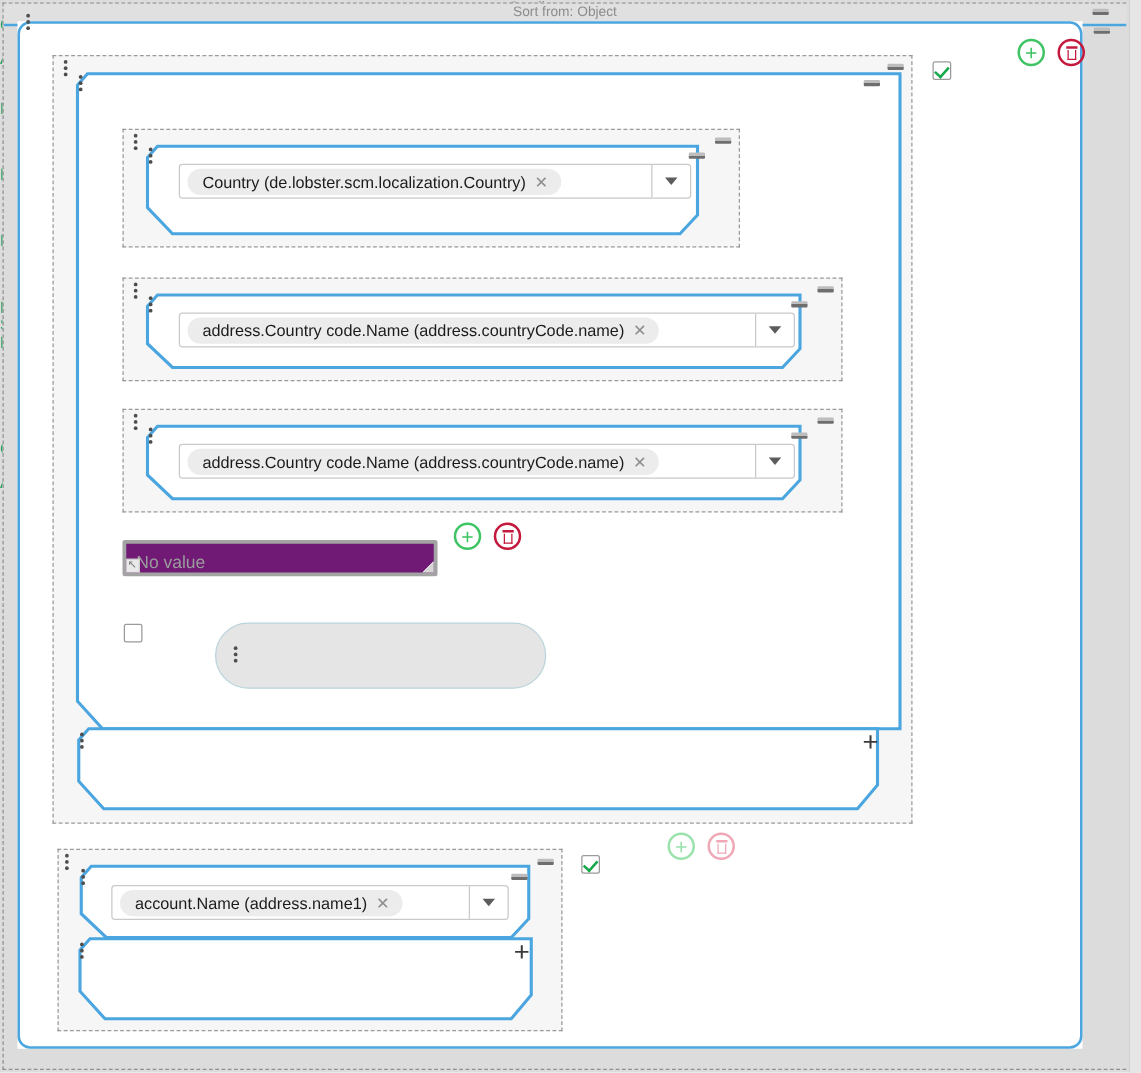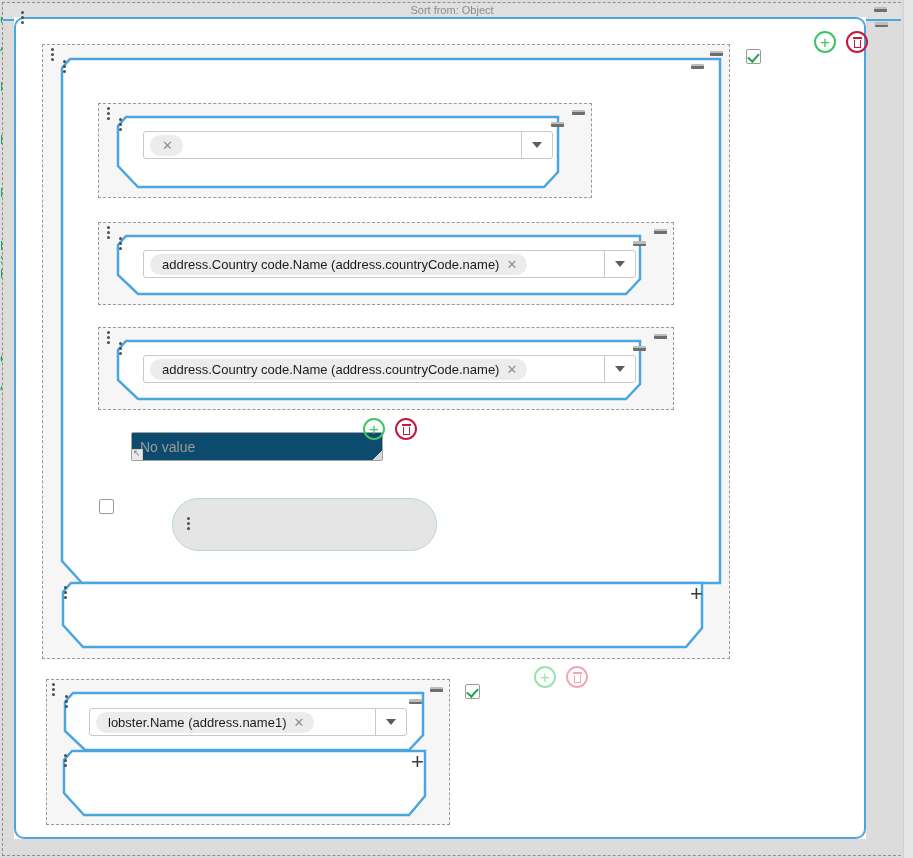--- a/index.html
+++ b/index.html
@@ -113,23 +113,22 @@
   .cbox{
     position:absolute;width:15px;height:15px;
     border:1px solid #9a9a9a;border-radius:2px;background:#fff;box-sizing:border-box;
   }
   .cbox.checked::after{
     content:"";position:absolute;left:3px;top:1px;width:5px;height:9px;
     border:solid #15a84a;border-width:0 2.5px 2.5px 0;transform:rotate(42deg);
   }
   
   .tfield{
-    position:absolute;border:1px solid #a3a3a3;background:#0c4a6e;box-sizing:border-box;
+    position:absolute;border:3px solid #a3a3a3;background:#701a75;box-sizing:border-box;
     border-radius:2px;
-    margin-left:33px;
   }
   .tfield .ph{
     position:absolute;left:8px;top:6px;color:#9b9b9b;font-size:14px;
   }
   .tfield .grip-tl{
     position:absolute;left:0;bottom:0;width:10px;height:10px;
     background:#e9e9e9;border-right:1px solid #cfcfcf;border-top:1px solid #cfcfcf;
   }
   .tfield .grip-tl::after{
     content:"\2197";position:absolute;left:1px;top:-2px;font-size:9px;color:#7a7a7a;
@@ -235,20 +234,21 @@
 <div class="dots" style="left:119px;top:118px;">
   <i></i>
     <i></i>
     <i></i>
 </div>
 <div class="cap" style="left:112px;top:119px;width:460px;">Class</div>
 <div class="minus" style="left:551px;top:122px;"></div>
 <div class="combo" style="left:143px;top:131px;width:410px;">
   <div class="tokenwrap">
     <span class="token">
+      <span>Country (de.lobster.scm.localization.Country)</span>
       <span class="x">✕</span>
     </span>
   </div>
   <div class="arrowbtn">
     <span class="caret"></span>
   </div>
 </div>
 <div class="cap" style="left:112px;top:172px;width:460px;">Class</div>
 
 <div class="green-label" style="left:99px;top:207px;">Resource</div>
@@ -392,21 +392,21 @@
 <div class="dots" style="left:65px;top:695px;">
   <i></i>
     <i></i>
     <i></i>
 </div>
 <div class="cap" style="left:59px;top:696px;width:378px;">Object property</div>
 <div class="minus" style="left:409px;top:699px;"></div>
 <div class="combo" style="left:89px;top:708px;width:318px;">
   <div class="tokenwrap">
     <span class="token">
-      <span>lobster.Name (address.name1)</span>
+      <span>account.Name (address.name1)</span>
       <span class="x">✕</span>
     </span>
   </div>
   <div class="arrowbtn">
     <span class="caret"></span>
   </div>
 </div>
 <div class="cap" style="left:59px;top:736px;width:378px;">String</div>
 
 <div class="trap" style="left:58px;top:748px;width:375px;height:70px;">

